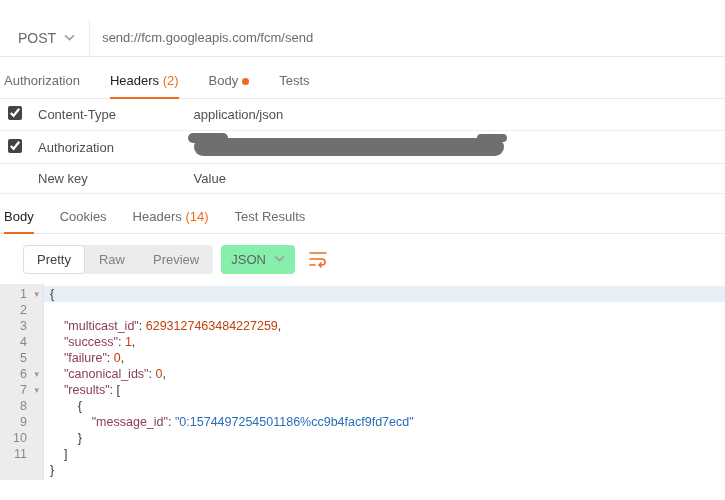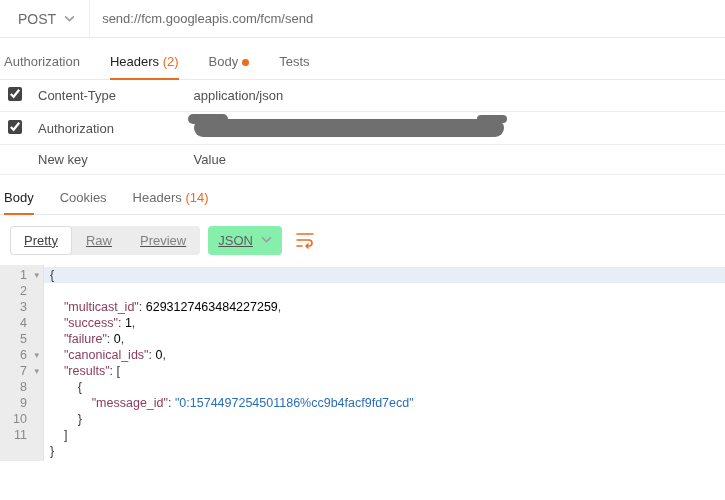--- a/index.html
+++ b/index.html
@@ -1,18 +1,18 @@
 <!DOCTYPE html>
 <html><head>
 <meta charset="utf-8">
 <style>
 * { margin: 0; padding: 0; box-sizing: border-box; font-family: -apple-system, BlinkMacSystemFont, "Segoe UI", Helvetica, Arial, sans-serif; }
 body { width: 725px; height: 500px; background: #fff; color: #505050; font-size: 13px; }
 
-.req-row { display: flex; align-items: center; height: 38px; border-bottom: 1px solid #e8e8e8; }
+.req-row { display: flex; align-items: center; height: 38px; border-bottom: 1px solid #e8e8e8; margin-top: 19px; }
 .method { display: flex; align-items: center; padding: 0 14px 0 18px; color: #6b6b6b; font-size: 14px; cursor: pointer; }
 .method .chev { margin-left: 8px; color: #9e9e9e; }
 .url { flex: 1; padding: 0 12px; color: #6b6b6b; font-size: 13px; border-left: 1px solid #eee; height: 100%; display: flex; align-items: center; }
 
 .req-tabs { display: flex; align-items: flex-end; gap: 30px; padding: 0 4px; height: 42px; border-bottom: 1px solid #e8e8e8; }
 .req-tab { padding: 12px 0 10px; cursor: pointer; color: #6b6b6b; font-size: 13px; position: relative; }
 .req-tab.active { color: #212121; }
 .req-tab.active::after { content:""; position:absolute; left:0; right:0; bottom:-1px; height:2px; background:#ed6b1c; }
 .count { color: #ed6b1c; }
 .dot { display:inline-block; width:7px; height:7px; border-radius:50%; background:#ed6b1c; margin-left:4px; vertical-align:middle; }
@@ -27,37 +27,37 @@
 .redact { height:18px; border-radius:9px; background:#6f6f6f; width:310px; position:relative; }
 .redact::before, .redact::after { content:""; position:absolute; background:#6f6f6f; border-radius:8px; }
 .redact::before { left:-6px; top:-5px; width:40px; height:10px; }
 .redact::after { right:-3px; top:-4px; width:30px; height:8px; }
 
 .resp-tabs { display:flex; align-items:flex-end; gap:26px; padding:0 4px; height:40px; border-bottom:1px solid #e8e8e8; }
 .resp-tab { padding:11px 0 9px; cursor:pointer; color:#6b6b6b; font-size:13px; position:relative; }
 .resp-tab.active { color:#212121; }
 .resp-tab.active::after { content:""; position:absolute; left:0; right:0; bottom:-1px; height:2px; background:#ed6b1c; }
 
-.fmt-row { display:flex; align-items:center; gap:8px; padding:10px 8px 10px 10px;text-decoration:underline; }
+.fmt-row { display:flex; align-items:center; gap:8px; padding:10px 8px 10px 23px; }
 .seg { display:flex; background:#ececec; border-radius:4px; overflow:hidden; }
 .seg div { padding:7px 14px; color:#808080; cursor:pointer; font-size:13px; }
 .seg div.on { background:#fff; color:#404040; box-shadow:0 0 0 1px #ddd inset; border-radius:4px; }
 .type-sel { display:flex; align-items:center; background:#86efac; border-radius:4px; padding:7px 10px; color:#606060; cursor:pointer; }
 .type-sel .chev { margin-left:8px; color:#9e9e9e; }
 .wrap-btn { width:30px; height:30px; display:flex; align-items:center; justify-content:center; cursor:pointer; }
 
 .code { display:flex; font-family: Menlo, Consolas, monospace; font-size:12.5px; line-height:16px; }
 .gutter { background:#ececec; color:#888; text-align:right; padding:2px 4px 2px 0; user-select:none; width:44px; border-right:1px solid #e3e3e3; }
 .gutter div { padding:0 12px 0 0; position:relative; }
 .gutter .fold::after { content:"▾"; position:absolute; right:0; top:0; font-size:9px; color:#999; }
 .src { flex:1; padding:2px 0 2px 6px; white-space:pre; }
 .src .hl { background:#e7eef6; display:block; margin-left:-6px; padding-left:6px; }
 .k { color:#8a3a5a; }
 .s { color:#2a6db8; }
-.n { color:#000000; }
+.n { color:#c2410c; }
 .p { color:#3a3a3a; }
 
 .chev-svg { width:11px; height:11px; }
 </style>
 </head>
 <body>
 
 <div class="req-row">
   <div class="method">
     <span>POST</span>
@@ -106,20 +106,21 @@
 </tbody>
   </table>
 
 <div class="resp-tabs">
   <div class="resp-tab active">Body</div>
   <div class="resp-tab">Cookies</div>
   <div class="resp-tab">
     <span>Headers</span>
     <span class="count">(14)</span>
   </div>
+  <div class="resp-tab">Test Results</div>
 </div>
 
 <div class="fmt-row">
   <div class="seg">
     <div class="on">Pretty</div>
     <div>Raw</div>
     <div>Preview</div>
   </div>
   <div class="type-sel">
     <span>JSON</span>

